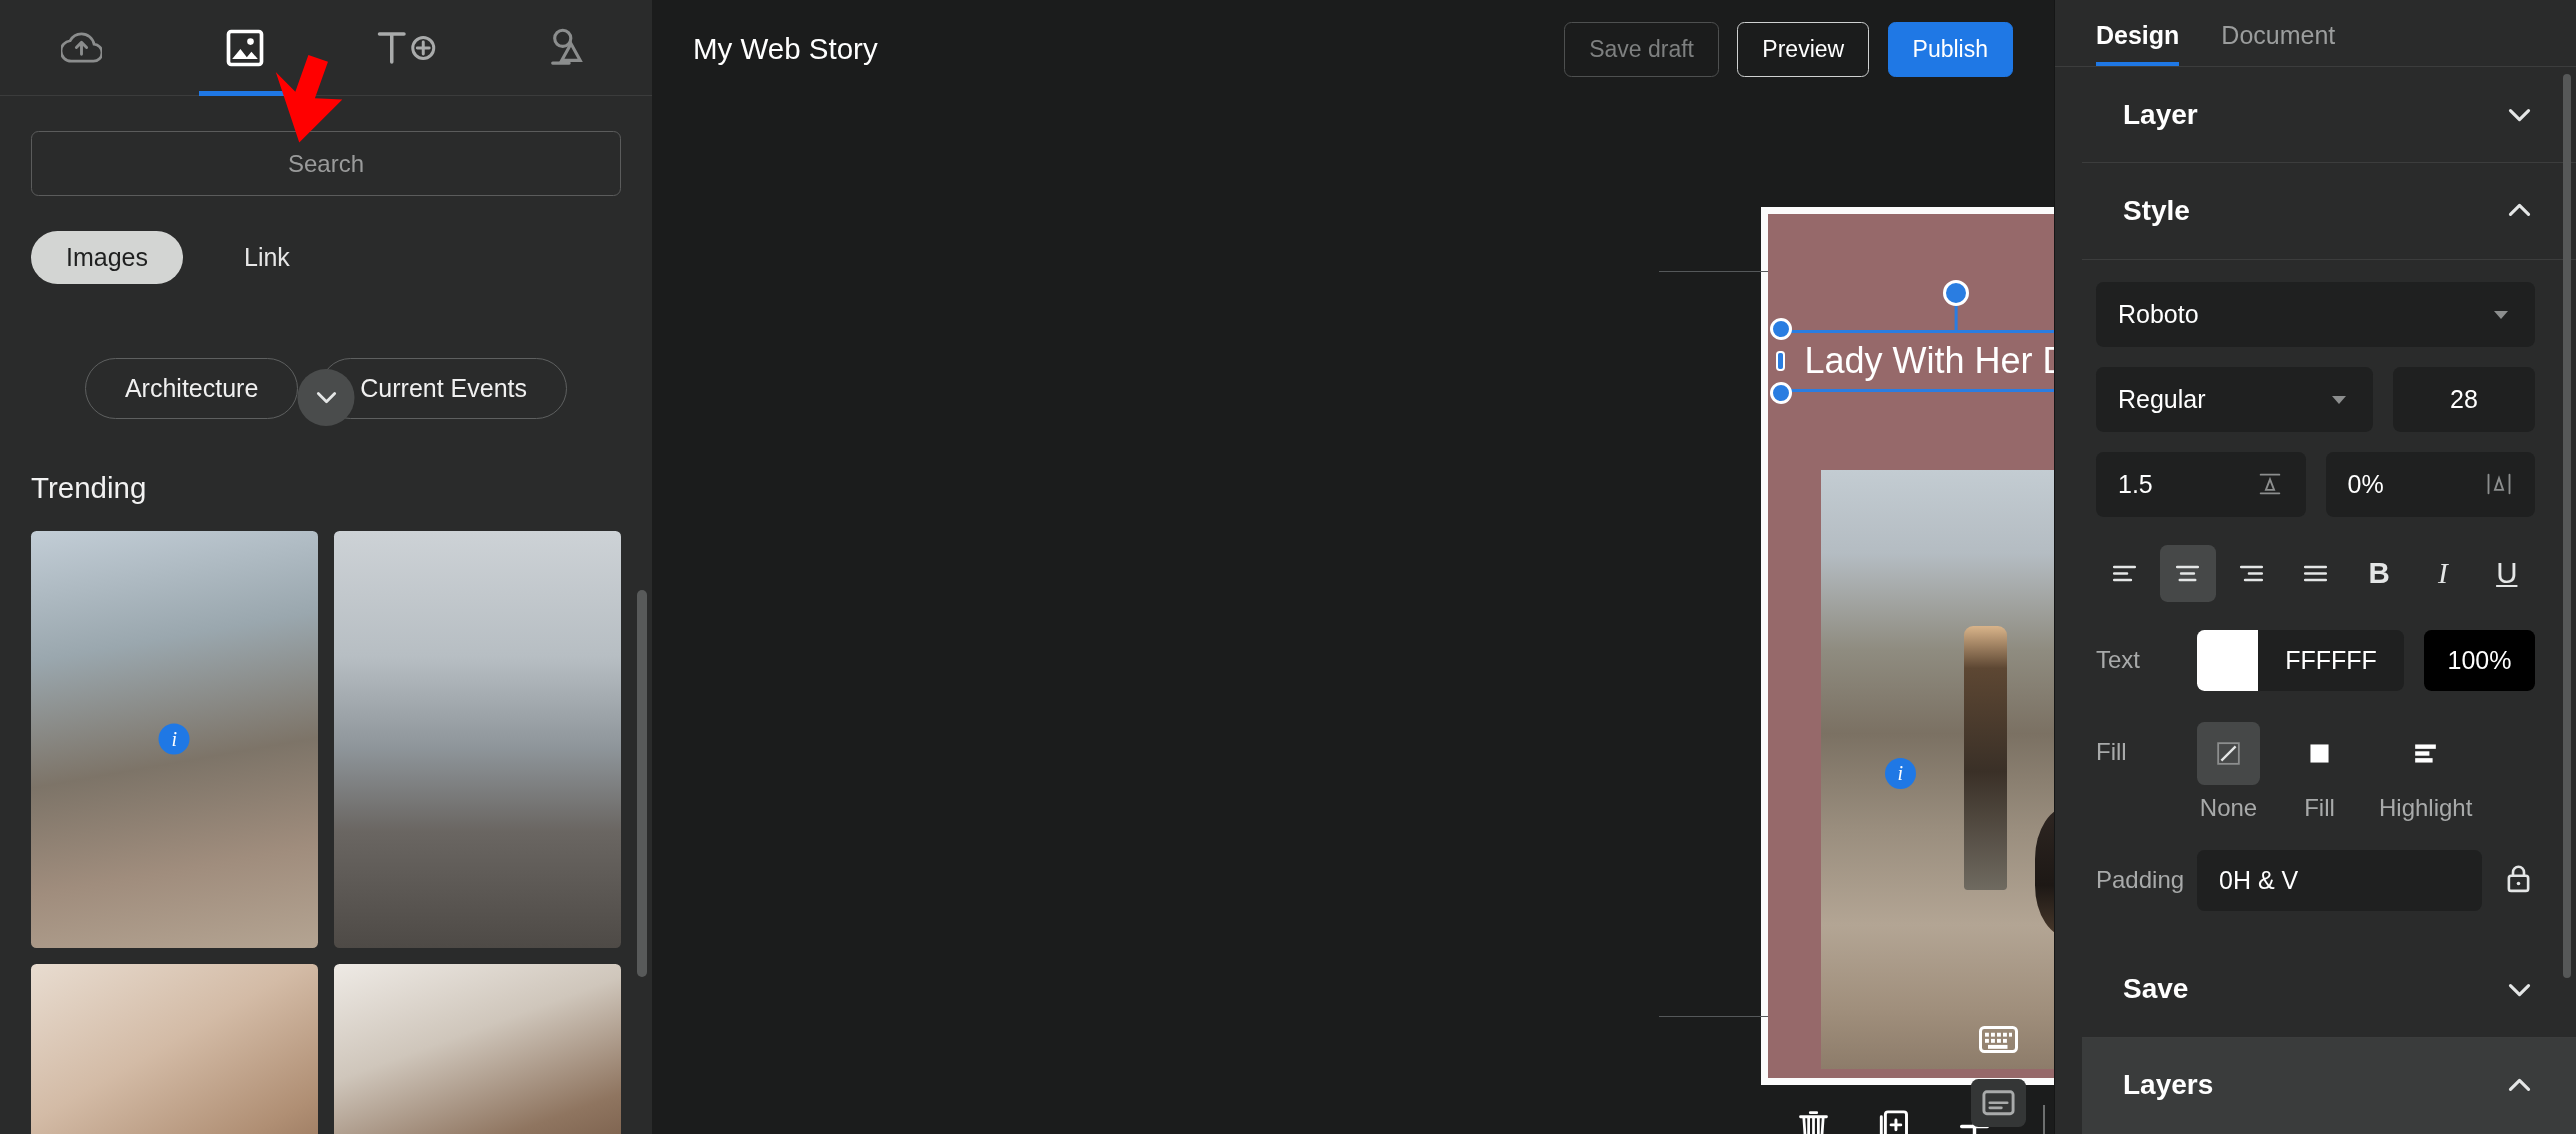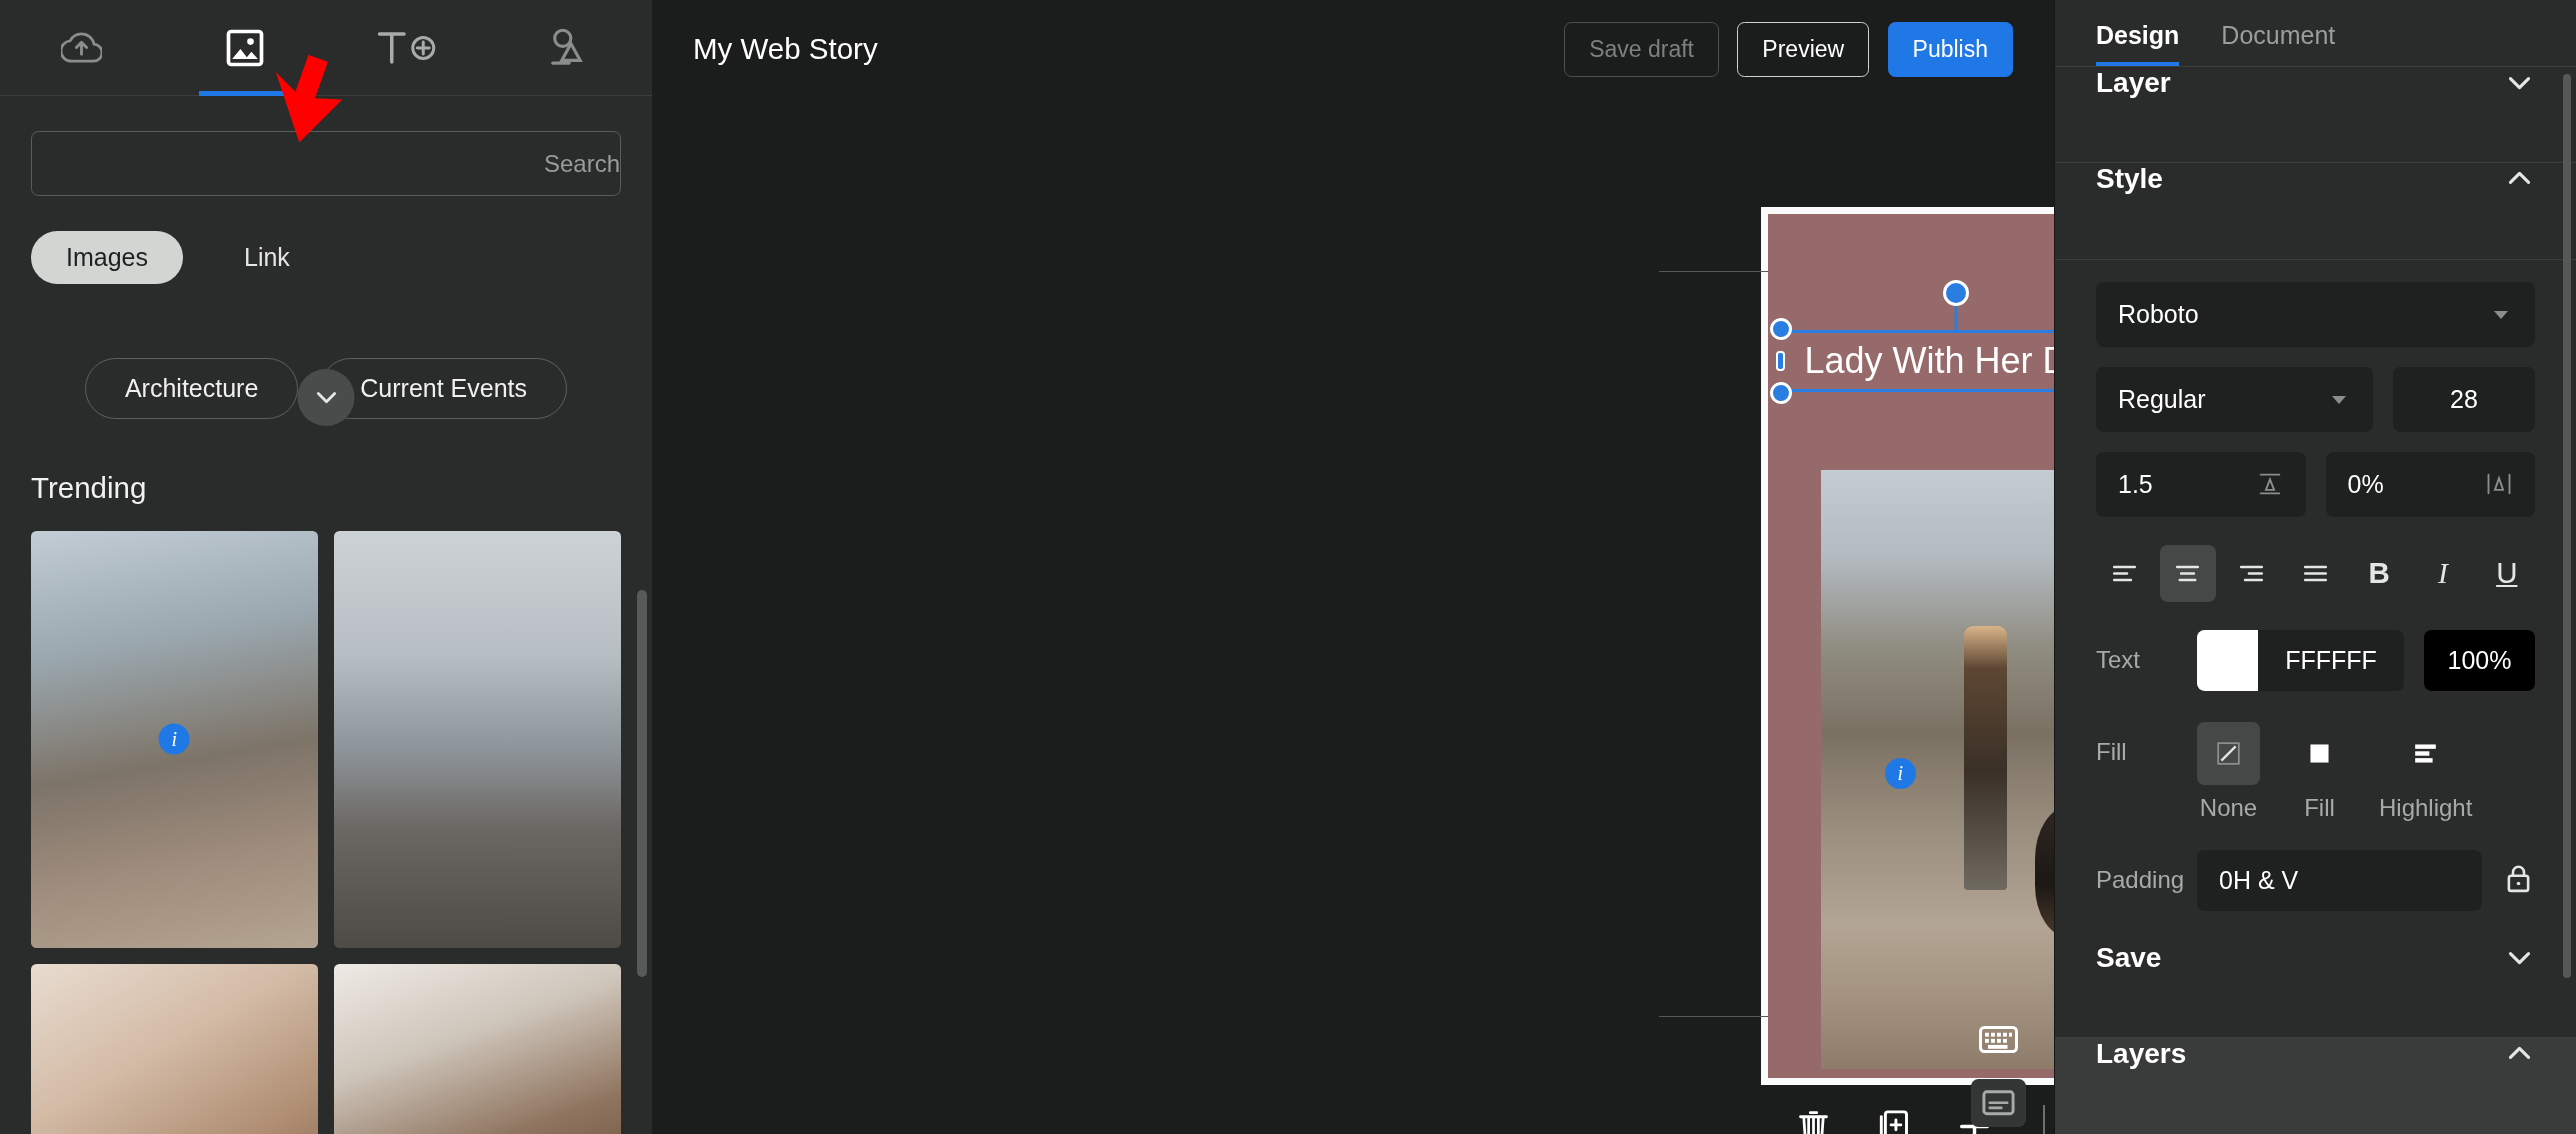--- a/index.html
+++ b/index.html
@@ -35,21 +35,21 @@
   }
   .lib-tab.active .underline { display: block; }
 
   .lib-body { padding: 0 31px; }
   .search-wrap { padding: 35px 0 0 0; }
   .search-input {
     width: 100%; height: 65px;
     background: transparent;
     border: 0.9px solid #5b5c5c; border-radius: 7.4px;
     color: #e0e0e0; font-size: 24px;
-    text-align: right;
+    text-align: center;
     font-family: "Liberation Sans", sans-serif;
     outline: none;
   }
   .search-input::placeholder { color: #9a9b9b; }
 
   .type-toggle { display: flex; align-items: center; gap: 26px; padding: 35px 0 37px 0; }
   .pill {
     padding: 12px 35px; border-radius: 37px;
     font-size: 25px; color: #e6e6e6; cursor: pointer;
     white-space: nowrap;
@@ -223,22 +223,22 @@
     font-size: 25px; color: #9b9d9d; padding-bottom: 16.6px;
     position: relative; cursor: pointer;
   }
   .d-tab.active { color: #ffffff; font-weight: bold; }
   .d-tab.active::after {
     content: ""; position: absolute; left: 0; right: 0; bottom: 0;
     height: 4.6px; background: #1f78e5;
   }
 
   .accordion {
-    height: 103px; display: flex; align-items: flex-start; justify-content: space-between;
-    padding: 0 41px; border-bottom: 0.9px solid #3c3d3d; cursor: pointer;
+    height: 103px; display: flex; align-items: center; justify-content: space-between;
+    padding: 0 41px; border-bottom: 0.9px solid #3c3d3d; cursor: pointer; margin-left: 27px;
   }
   .accordion .acc-title { font-size: 28px; color: #ffffff; font-weight: bold; }
   .accordion.raised { background: #3a3c3c; }
 
   .panel-body { padding: 22px 41px 0 41px; }
   .field {
     background: #1f2020; border-radius: 7.4px; height: 65px;
     display: flex; align-items: center; padding: 0 22px;
     color: #ffffff; font-size: 25px; position: relative;
   }

